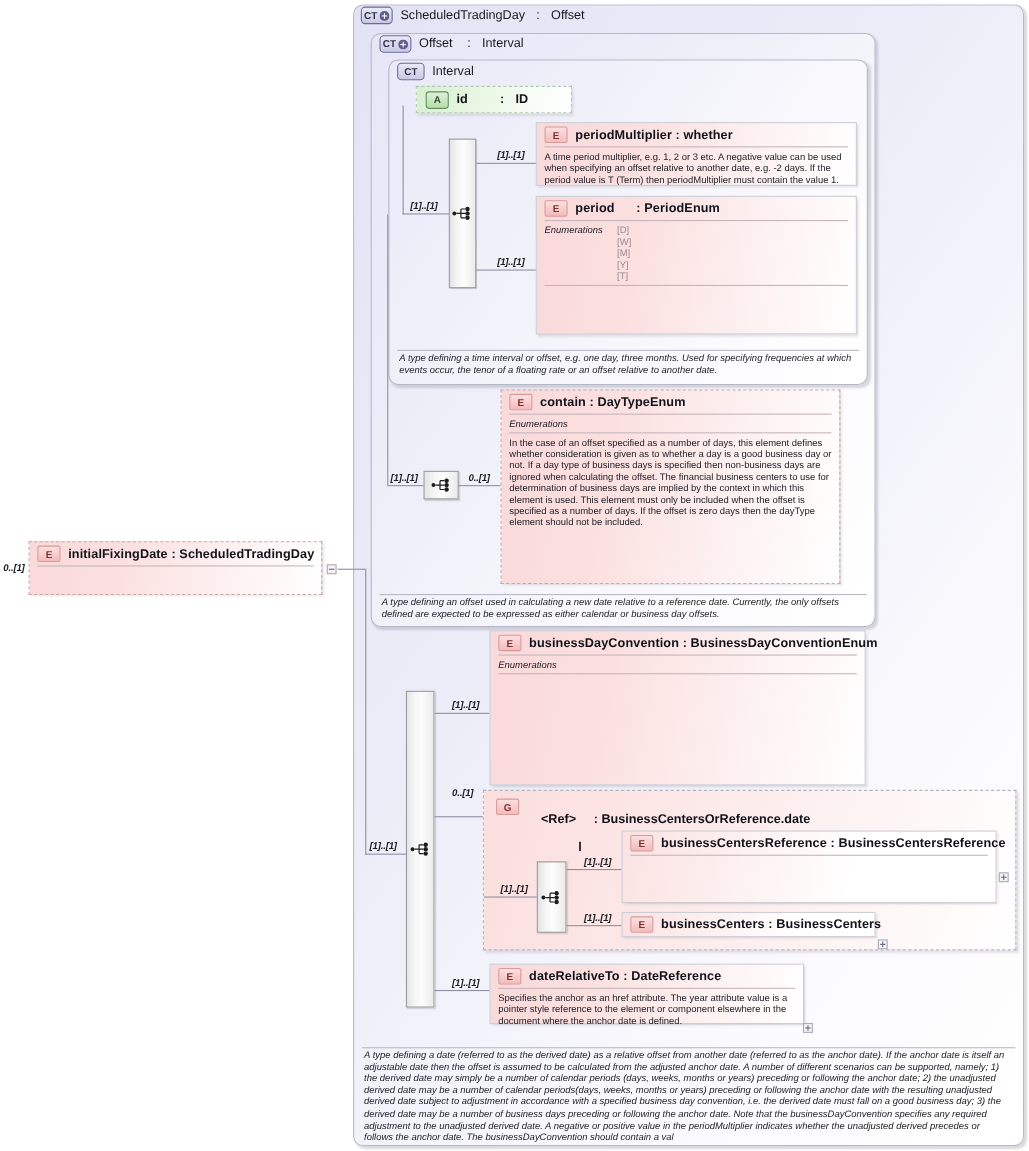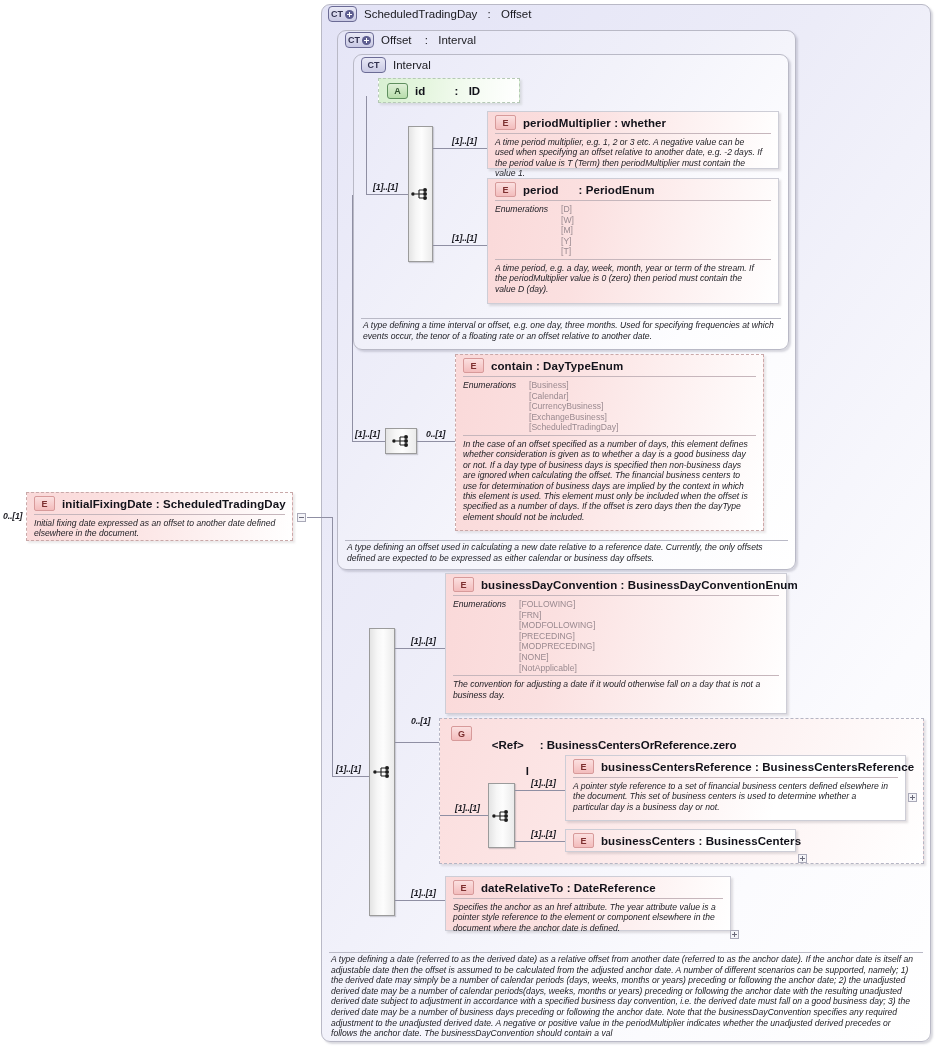--- a/index.html
+++ b/index.html
@@ -69,22 +69,22 @@
     border:1px dashed #c9a8a8;
     box-shadow:2px 2px 2px rgba(150,140,145,.20);
   }
   .ecard .ehead{
     display:flex;align-items:center;gap:7px;
     padding:3px 6px 3px 7px;font-size:11.5px;color:#12121a;
     font-weight:bold;white-space:pre;letter-spacing:.1px;
   }
   .ecard .sep{height:1px;background:#c6b6bc;margin:0 7px;}
   .ecard .doc{
-    padding:3px 14px 4px 7px;font-size:8.6px;line-height:10.4px;
-    font-style:italic;color:#1c1c22;
+    padding:3px 3px 4px 7px;font-size:8.6px;line-height:10.4px;
+    color:#1c1c22;
   }
   .enums{
     display:flex;padding:3px 24px 2px 7px;font-size:8.6px;line-height:10.6px;
   }
   .enums .lbl{font-style:italic;color:#1b1b22;width:66px;flex:0 0 66px;}
   .enums .vals{color:#9a8a90;font-family:"Liberation Sans",sans-serif;white-space:pre-line;}
 
   
   .gbox{
     border:1px dashed #b5b5c4;
@@ -215,39 +215,33 @@
   <div class="sep"></div>
   <div class="enums">
     <span class="lbl">Enumerations</span>
     <span class="vals">[D]
 [W]
 [M]
 [Y]
 [T]</span>
   </div>
   <div class="sep"></div>
-  <div class="doc">A time period, e.g. a day, week, month, year or term of the stream. If the periodMultiplier value is 0 (zero) then period must contain the value D (day).</div>
 </div>
 
 <div class="abs docrule" style="left:361px;top:318px;width:420px;"></div>
 <div class="abs bigdoc" style="left:355px;top:320px;width:428px;">A type defining a time interval or offset, e.g. one day, three months. Used for specifying frequencies at which events occur, the tenor of a floating rate or an offset relative to another date.</div>
 
 <div class="abs ecard dashed" style="left:455px;top:354px;width:309px;height:177px;">
   <div class="ehead">
     <span class="chip elem">E</span>
     <span>contain : DayTypeEnum</span>
   </div>
   <div class="sep"></div>
   <div class="enums">
     <span class="lbl">Enumerations</span>
-    <span class="vals">[Business]
-[Calendar]
-[CurrencyBusiness]
-[ExchangeBusiness]
-[ScheduledTradingDay]</span>
   </div>
   <div class="sep"></div>
   <div class="doc">In the case of an offset specified as a number of days, this element defines whether consideration is given as to whether a day is a good business day or not. If a day type of business days is specified then non-business days are ignored when calculating the offset. The financial business centers to use for determination of business days are implied by the context in which this element is used. This element must only be included when the offset is specified as a number of days. If the offset is zero days then the dayType element should not be included.</div>
 </div>
 
 <div class="abs comp" style="left:385px;top:428px;width:32px;height:26px;">
   <svg width="19" height="14" viewBox="0 0 19 14" aria-hidden="true">
     <circle cx="2" cy="7" r="1.8" fill="#1d1d1d"></circle>
     <path d="M3.8 7 H8 M8 3 V11 M8 3 H12 M8 7 H12 M8 11 H12" stroke="#1d1d1d" stroke-width="1.1" fill="none"></path>
     <circle cx="14" cy="3" r="2" fill="#1d1d1d"></circle>
@@ -265,21 +259,20 @@
 
 <div class="abs docrule" style="left:345px;top:540px;width:443px;"></div>
 <div class="abs bigdoc" style="left:339px;top:542px;width:452px;">A type defining an offset used in calculating a new date relative to a reference date. Currently, the only offsets defined are expected to be expressed as either calendar or business day offsets.</div>
 
 <div class="abs ecard dashed" style="left:26px;top:492px;width:267px;height:49px;">
   <div class="ehead">
     <span class="chip elem">E</span>
     <span>initialFixingDate : ScheduledTradingDay</span>
   </div>
   <div class="sep"></div>
-  <div class="doc">Initial fixing date expressed as an offset to another date defined elsewhere in the document.</div>
 </div>
 <div class="abs card" style="left:3px;top:511px;">0..[1]</div>
 
 <div class="abs tgl" style="left:297px;top:513px;"></div>
 <div class="abs ln lnh" style="left:307px;top:517px;width:25px;"></div>
 
 <div class="abs comp" style="left:369px;top:628px;width:26px;height:288px;">
   <svg width="19" height="14" viewBox="0 0 19 14" aria-hidden="true">
     <circle cx="2" cy="7" r="1.8" fill="#1d1d1d"></circle>
     <path d="M3.8 7 H8 M8 3 V11 M8 3 H12 M8 7 H12 M8 11 H12" stroke="#1d1d1d" stroke-width="1.1" fill="none"></path>
@@ -303,38 +296,30 @@
 <div class="abs card" style="left:411px;top:888px;">[1]..[1]</div>
 
 <div class="abs ecard" style="left:445px;top:573px;width:342px;height:141px;">
   <div class="ehead">
     <span class="chip elem">E</span>
     <span>businessDayConvention : BusinessDayConventionEnum</span>
   </div>
   <div class="sep"></div>
   <div class="enums">
     <span class="lbl">Enumerations</span>
-    <span class="vals">[FOLLOWING]
-[FRN]
-[MODFOLLOWING]
-[PRECEDING]
-[MODPRECEDING]
-[NONE]
-[NotApplicable]</span>
-  </div>
-  <div class="sep"></div>
-  <div class="doc">The convention for adjusting a date if it would otherwise fall on a day that is not a business day.</div>
+  </div>
+  <div class="sep"></div>
 </div>
 
 <div class="abs gbox" style="left:439px;top:718px;width:485px;height:146px;">
 </div>
 <div class="abs ghead" style="left:443px;top:722px;width:470px;">
   <span class="chip grp">G</span>
   <span class="gtxt">
-    <span>&lt;Ref&gt;</span><span>     : </span><span>BusinessCentersOrReference.zero</span><br>
+    <span>&lt;Ref&gt;</span><span>     : </span><span>BusinessCentersOrReference.date</span><br>
     <span style="margin-left:34px;">l</span>
   </span>
 </div>
 
 <div class="abs comp" style="left:488px;top:783px;width:27px;height:65px;">
   <svg width="19" height="14" viewBox="0 0 19 14" aria-hidden="true">
     <circle cx="2" cy="7" r="1.8" fill="#1d1d1d"></circle>
     <path d="M3.8 7 H8 M8 3 V11 M8 3 H12 M8 7 H12 M8 11 H12" stroke="#1d1d1d" stroke-width="1.1" fill="none"></path>
     <circle cx="14" cy="3" r="2" fill="#1d1d1d"></circle>
     <circle cx="14" cy="7" r="2" fill="#1d1d1d"></circle>
@@ -349,21 +334,20 @@
 
 <div class="abs ln lnh" style="left:515px;top:841px;width:50px;"></div>
 <div class="abs card" style="left:531px;top:829px;">[1]..[1]</div>
 
 <div class="abs ecard" style="left:565px;top:755px;width:341px;height:66px;background:linear-gradient(100deg,#fbe2e2 0%,#fdf0f0 30%,#ffffff 62%,#ffffff 100%);">
   <div class="ehead">
     <span class="chip elem">E</span>
     <span>businessCentersReference : BusinessCentersReference</span>
   </div>
   <div class="sep"></div>
-  <div class="doc">A pointer style reference to a set of financial business centers defined elsewhere in the document. This set of business centers is used to determine whether a particular day is a business day or not.</div>
 </div>
 <div class="abs tgl plus" style="left:908px;top:784px;"></div>
 
 <div class="abs ecard" style="left:565px;top:829px;width:231px;height:23px;background:linear-gradient(100deg,#fbe2e2 0%,#fdf0f0 35%,#ffffff 70%,#ffffff 100%);">
   <div class="ehead">
     <span class="chip elem">E</span>
     <span>businessCenters : BusinessCenters</span>
   </div>
 </div>
 <div class="abs tgl plus" style="left:798px;top:836px;"></div>

